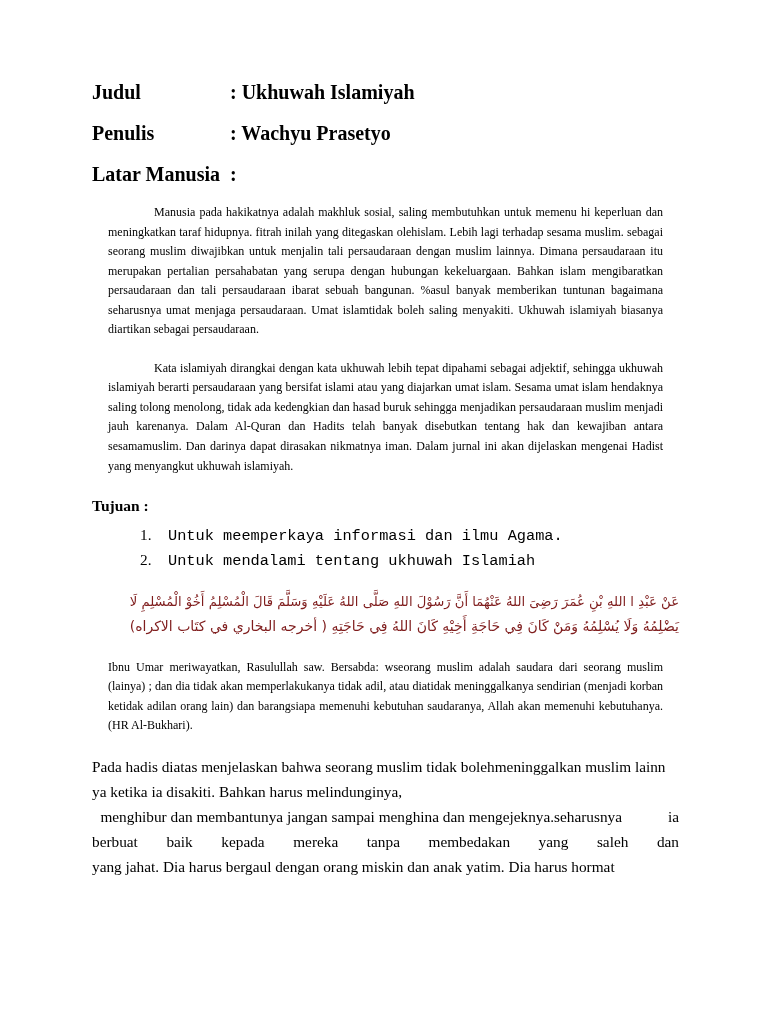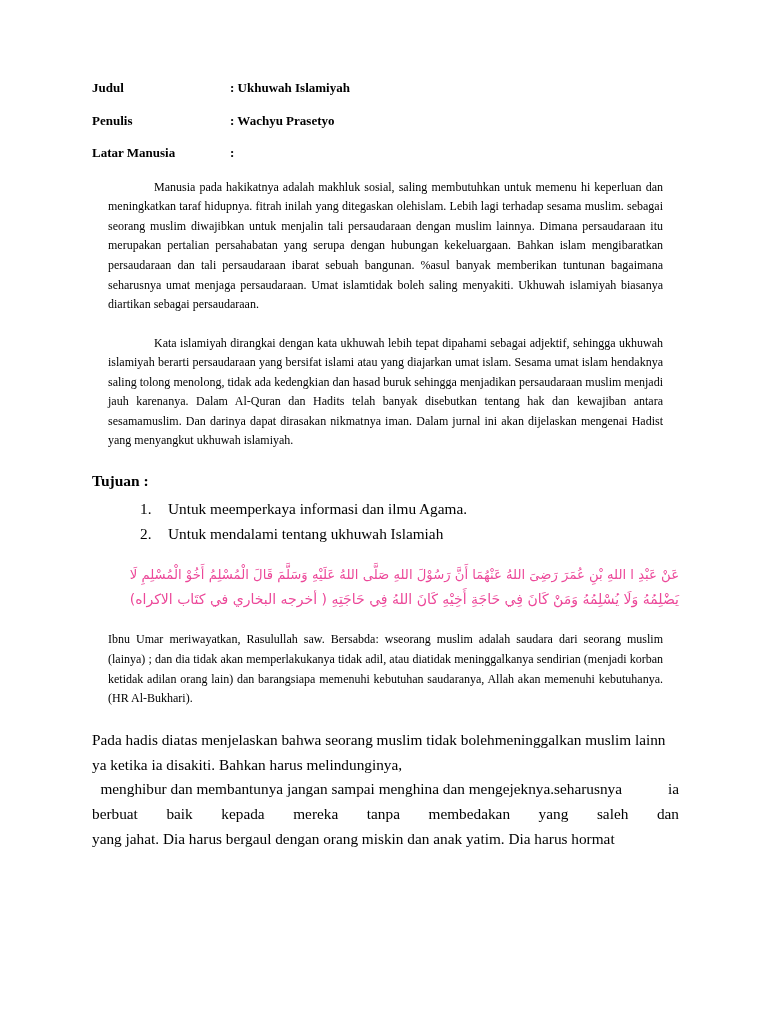--- a/index.html
+++ b/index.html
@@ -29,21 +29,21 @@
     left: 92px;
     top: 80px;
     width: 587px;
   }
 
   
   .meta-row {
     display: flex;
     align-items: baseline;
     font-weight: bold;
-    font-size: 13px;
+    font-size: 20px;
     line-height: 1.2;
     margin-bottom: 17px;
   }
   .meta-label {
     width: 138px;
     flex: 0 0 138px;
   }
   .meta-value {
     flex: 1 1 auto;
     white-space: pre;
@@ -96,31 +96,32 @@
     display: flex;
     align-items: baseline;
   }
   ol.tujuan-list .num {
     width: 28px;
     flex: 0 0 28px;
     margin-left: 48px;
   }
   ol.tujuan-list .txt {
     flex: 1 1 auto;
+    font-family: Liberation Mono, monospace;
   }
 
   
   .arabic-block {
     margin-top: 16px;
     direction: rtl;
     text-align: right;
     font-family: "DejaVu Sans", "Liberation Sans", sans-serif;
     font-size: 13.6px;
     line-height: 1.78;
-    color: #ec4899;
+    color: #7f1d1d;
     letter-spacing: 0px;
   }
   .arabic-block .aline {
     display: block;
     white-space: nowrap;
   }
   .arabic-block .aline.l1 {
     font-size: 13.2px;
   }
   .arabic-block .aline.l2 {

